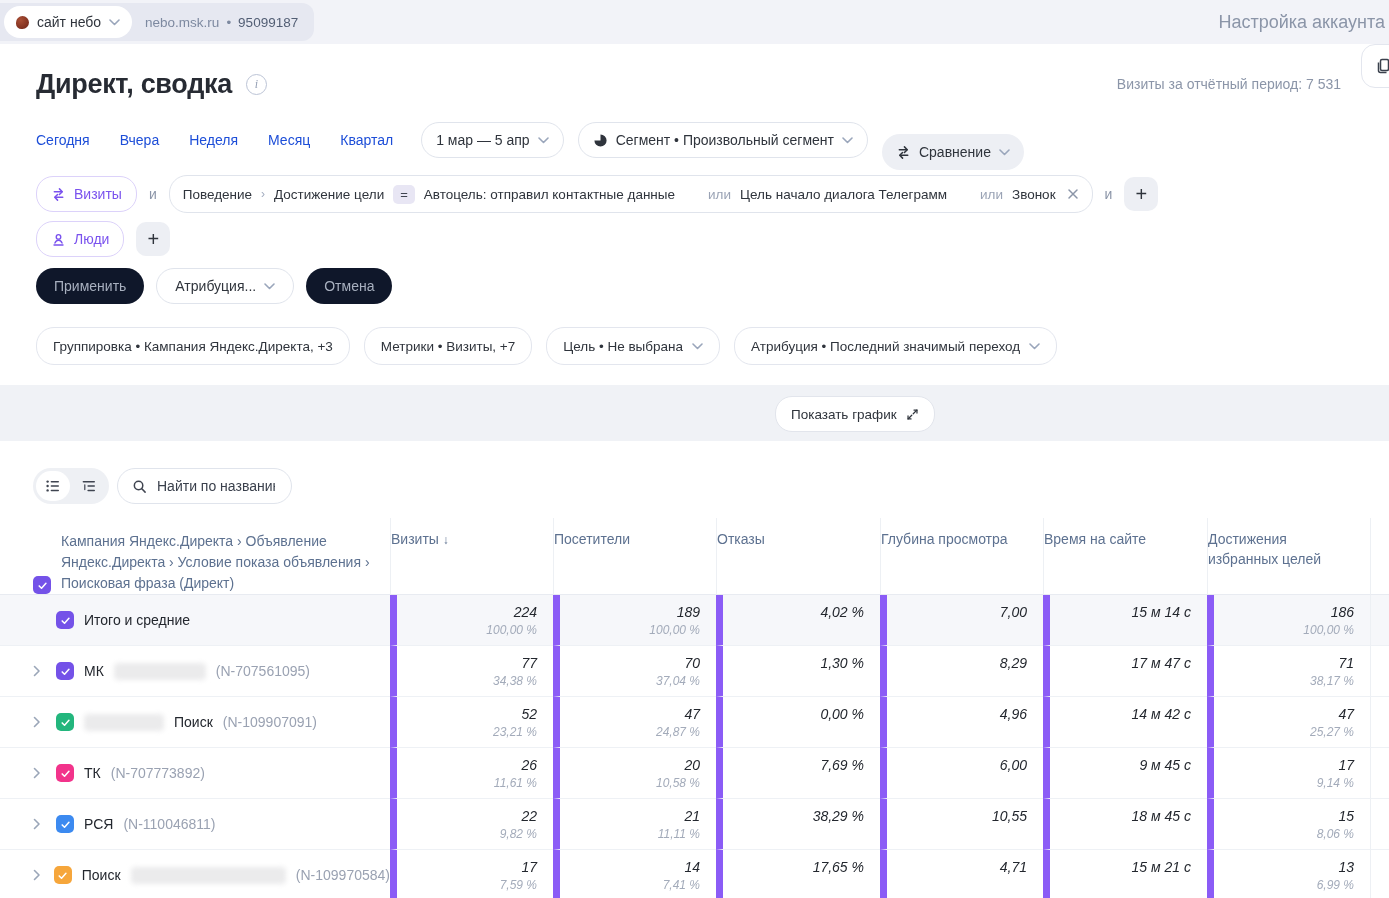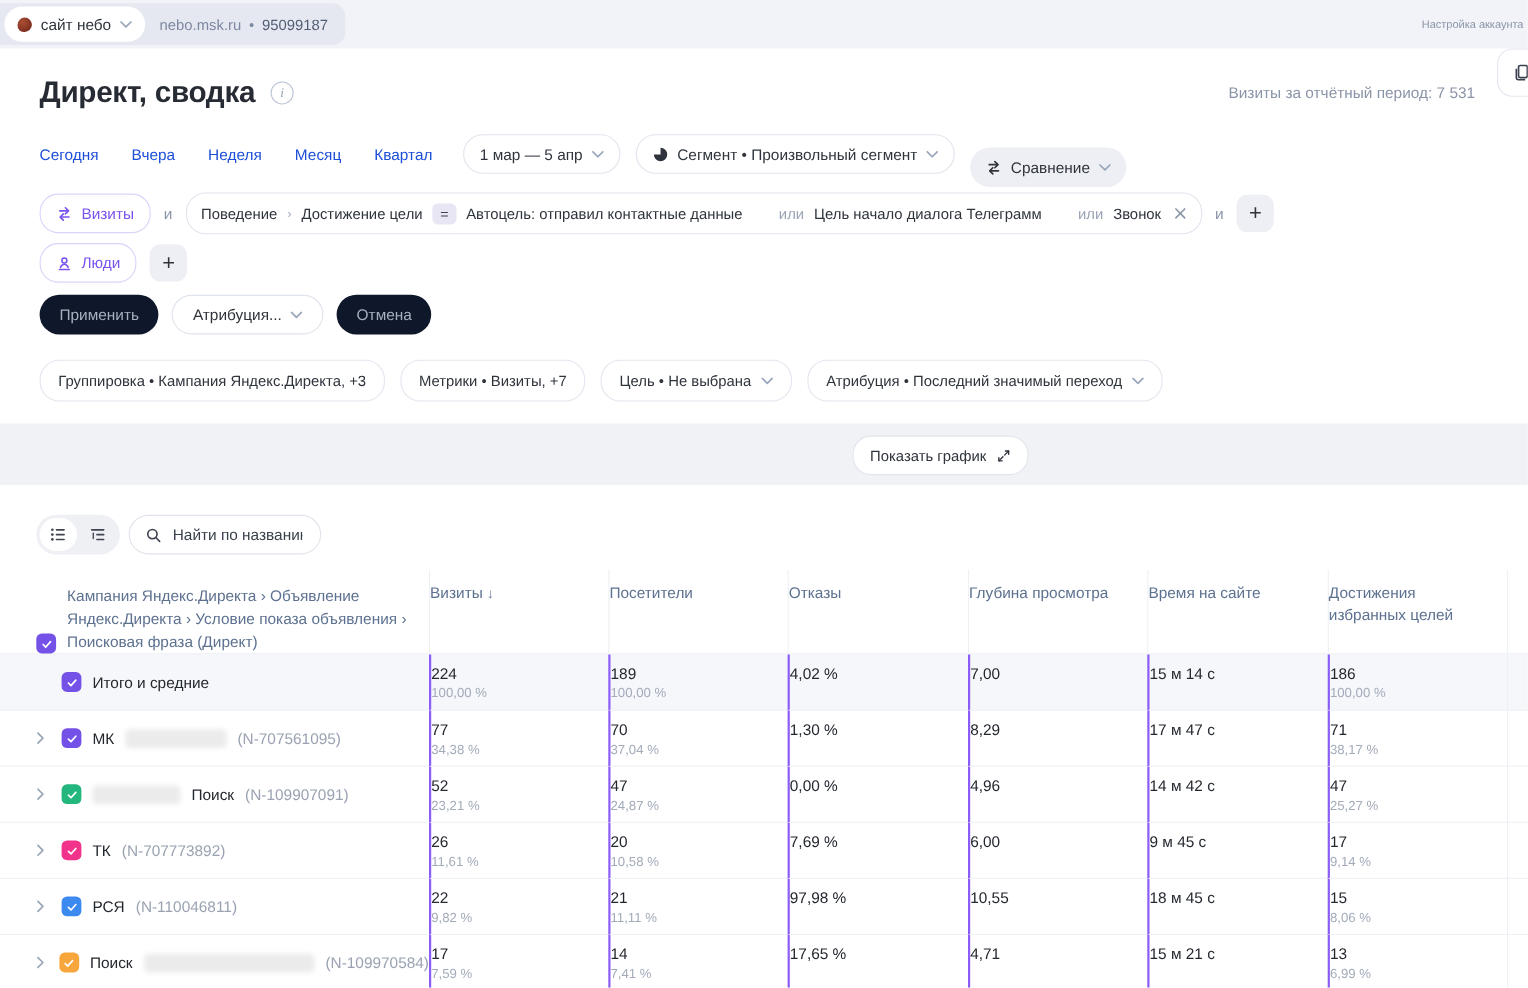--- a/index.html
+++ b/index.html
@@ -7,21 +7,21 @@
   .app{position:relative;width:1389px;height:898px;overflow:hidden;background:#fff;}
 
   
   .topbar{height:44px;background:#f2f3f8;display:flex;align-items:center;justify-content:space-between;}
   .site-switcher{display:flex;align-items:center;background:#e6e8f1;border-radius:0 12px 12px 0;height:38px;padding:0 16px 0 4px;}
   .site-pill{background:#fff;border-radius:17px;height:32px;display:flex;align-items:center;gap:8px;padding:0 12px;cursor:pointer;}
   .favicon{width:13px;height:13px;border-radius:50% 50% 50% 42%;background:radial-gradient(circle at 35% 32%, #a94e34, #7c2e1e 75%);}
   .site-name{font-size:14px;color:#2f343c;}
   .domain-info{margin-left:13px;font-size:13.5px;color:#7d89a0;display:flex;gap:7px;align-items:center;}
   .domain-info .cid{color:#525e74;}
-  .account-settings{font-size:10px;color:#8b95a8;padding-right:4px;cursor:pointer;}
+  .account-settings{font-size:18px;color:#8b95a8;padding-right:4px;cursor:pointer;}
 
   
   .title-row{display:flex;align-items:center;padding:22px 26px 0 36px;height:36px;position:relative;}
   .page-title{font-size:27px;font-weight:600;color:#272b33;letter-spacing:-.3px;}
   .info-icon{width:19px;height:19px;border-radius:50%;border:1.5px solid #bcc4d6;color:#95a0b5;font-size:12px;display:flex;align-items:center;justify-content:center;margin-left:14px;font-family:"Liberation Serif",serif;font-style:italic;}
   .visits-summary{margin-left:auto;font-size:14px;color:#8b95a8;padding-right:22px;}
   .clipped-btn{position:absolute;right:-18px;top:0px;width:44px;height:42px;background:#fff;border:1px solid #e3e6ee;border-radius:14px;display:flex;align-items:center;justify-content:center;color:#3a404c;}
 
   
   .period-row{display:flex;align-items:center;margin:20px 0 0 36px;height:36px;gap:14px;}
@@ -72,21 +72,21 @@
   
   .tbl{margin-top:14px;}
   .tr{display:grid;grid-template-columns:390px 163px 163px 164px 163px 164px 163px 1fr;}
   .th{padding:12px 16px 0 0;font-size:14px;color:#5d7190;border-left:1px solid #edf0f4;border-bottom:1px solid #e8ebf1;box-sizing:border-box;height:77px;line-height:1.4;}
   .th-name{border-left:none;text-align:left;padding:12px 16px 0 33px;display:flex;align-items:flex-end;gap:10px;}
   .th-name .dim-label{width:310px;line-height:1.5;}
   .sort-arrow{font-size:12px;color:#5d7190;}
   .filler{border-left:1px solid #edf0f4;border-bottom:1px solid #e8ebf1;}
   .tr.data .filler{border-bottom:1px solid #eef1f5;}
   .td-name{display:flex;align-items:center;gap:10px;padding-left:33px;height:51px;box-sizing:border-box;font-size:14px;color:#23272e;border-bottom:1px solid #eef1f5;white-space:nowrap;}
-  .td-num{text-align:left;padding:8px 16px 0 0;border-left:2px solid #8b5cf6;border-bottom:1px solid #eef1f5;height:51px;box-sizing:border-box;}
+  .td-num{text-align:right;padding:8px 16px 0 0;border-left:7px solid #8b5cf6;border-bottom:1px solid #eef1f5;height:51px;box-sizing:border-box;font-style:italic;}
   .td-num .main{font-size:14px;color:#23272e;line-height:1.3;}
   .td-num .pct{font-size:12px;color:#a3abba;margin-top:2px;}
   .tr.total > div{background:#f6f7fa;}
   .row-chevron{color:#9aa6b8;display:flex;width:13px;cursor:pointer;}
   .checkbox{width:18px;height:18px;border-radius:5px;display:flex;align-items:center;justify-content:center;flex:none;cursor:pointer;}
   .cb-purple{background:#7452e8;}
   .cb-green{background:#23b67d;}
   .cb-pink{background:#f2338b;}
   .cb-blue{background:#3c8af0;}
   .cb-orange{background:#f6a63b;}
@@ -502,21 +502,21 @@
       </div>
       <div class="td-num">
           <div class="main">22</div>
           <div class="pct">9,82 %</div>
         </div>
       <div class="td-num">
           <div class="main">21</div>
           <div class="pct">11,11 %</div>
         </div>
       <div class="td-num">
-          <div class="main">97,98 %</div>
+          <div class="main">38,29 %</div>
         </div>
       <div class="td-num">
           <div class="main">10,55</div>
         </div>
       <div class="td-num">
           <div class="main">18 м 45 с</div>
         </div>
       <div class="td-num">
           <div class="main">15</div>
           <div class="pct">8,06 %</div>

